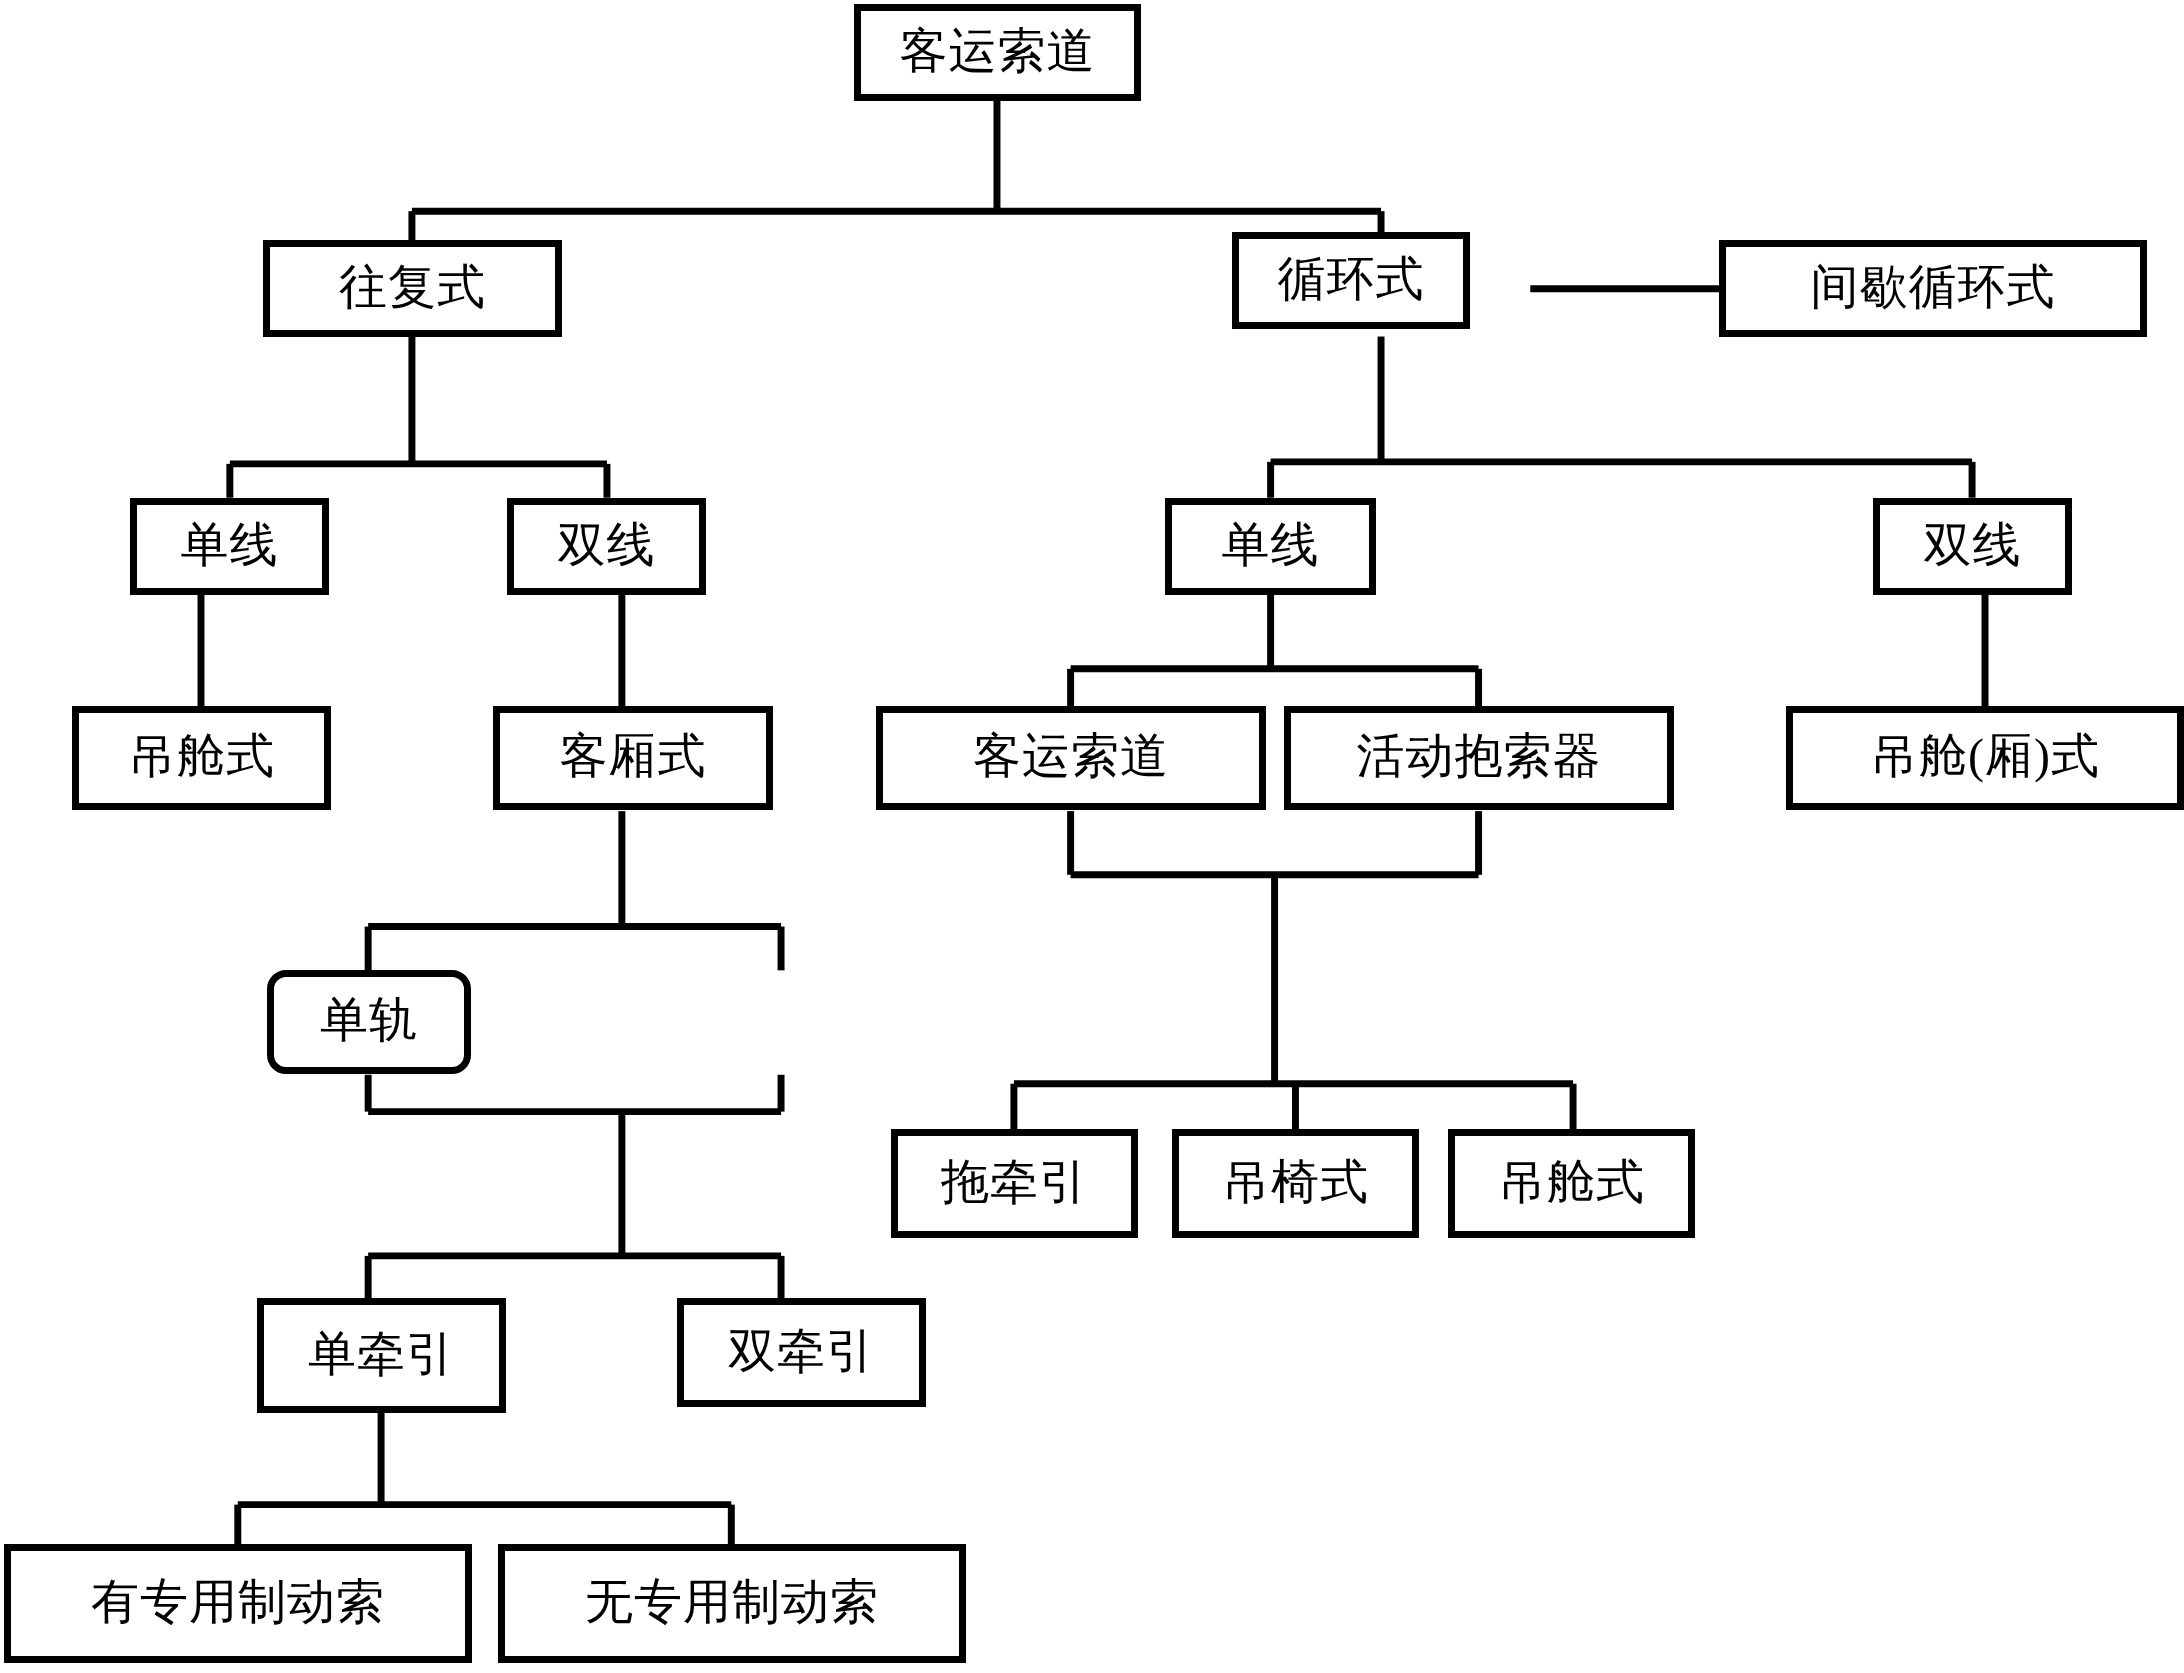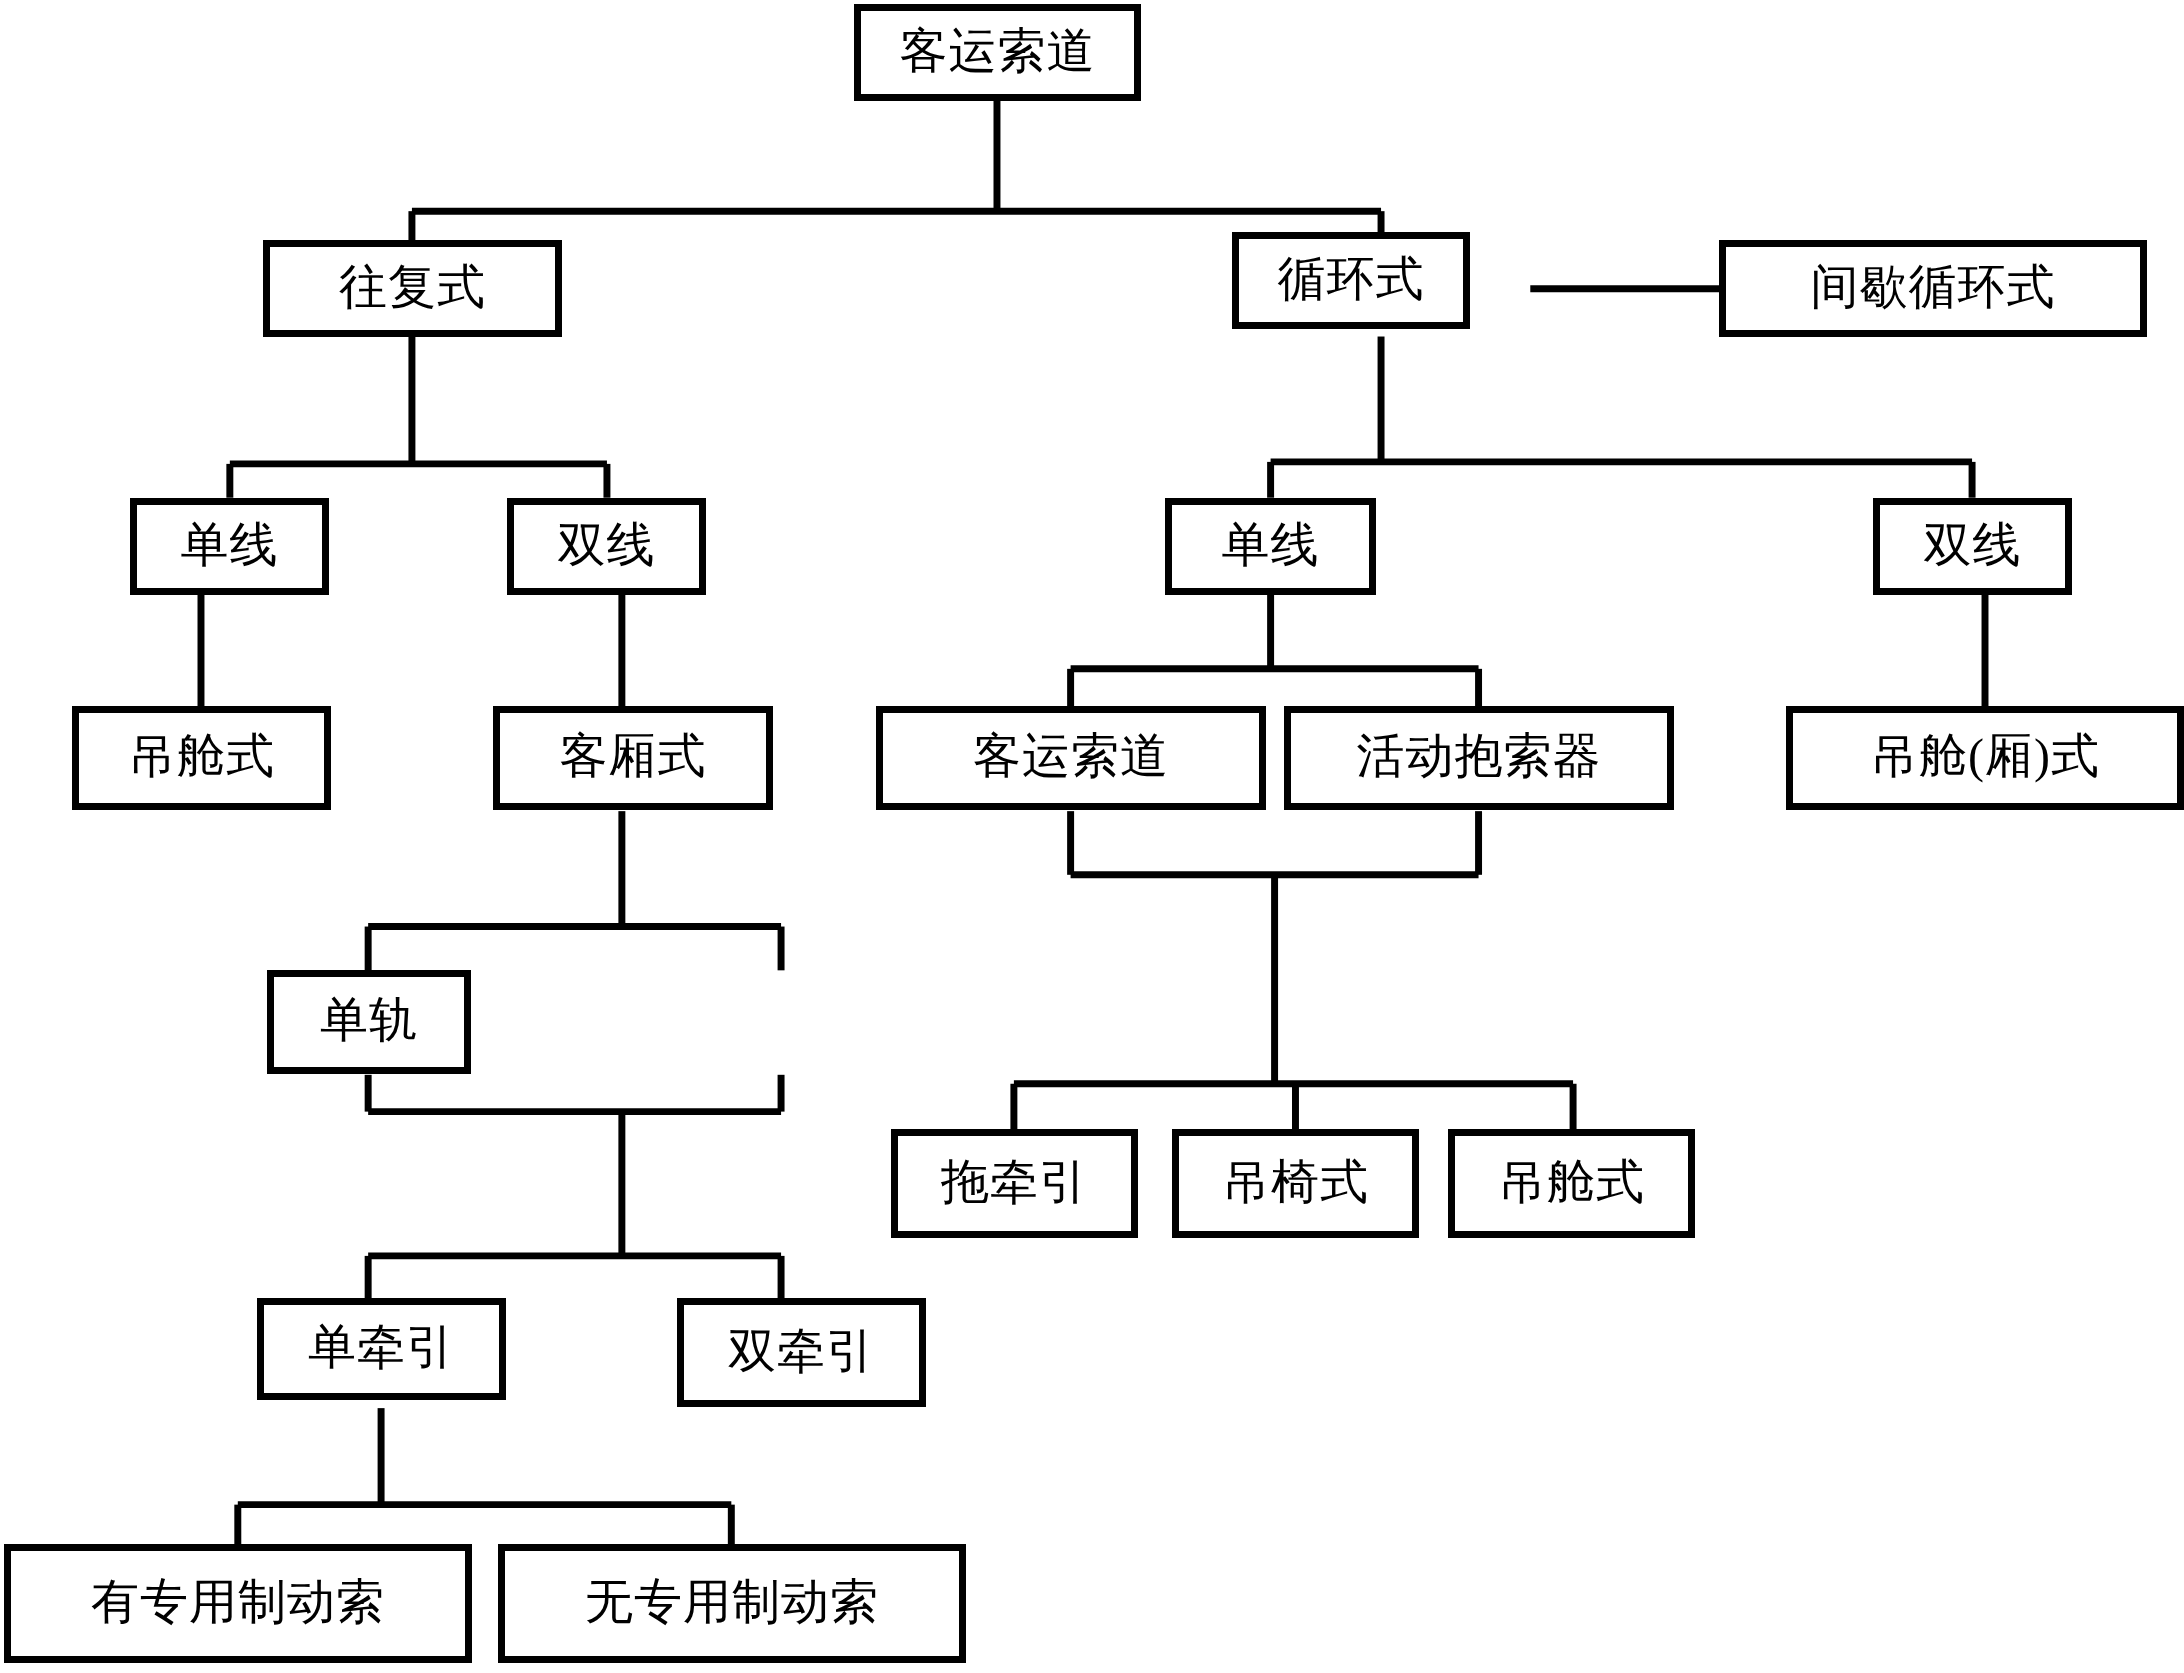--- a/index.html
+++ b/index.html
@@ -146,35 +146,35 @@
   <div class="node" style="left:876px; top:706px; width:390px; height:104px;">
     <span class="label">客运索道</span>
   </div>
   <div class="node" style="left:1284px; top:706px; width:390px; height:104px;">
     <span class="label">活动抱索器</span>
   </div>
   <div class="node" style="left:1786px; top:706px; width:398px; height:104px;">
     <span class="label">吊舱(厢)式</span>
   </div>
 
-  <div class="node" style="left:267px; top:970px; width:204px; height:104px;">
+  <div class="node" style="left:267px; top:970px; width:204px; height:104px;border-radius:19px;">
     <span class="label">单轨</span>
   </div>
 
   <div class="node" style="left:891px; top:1129px; width:247px; height:109px;">
     <span class="label">拖牵引</span>
   </div>
   <div class="node" style="left:1172px; top:1129px; width:247px; height:109px;">
     <span class="label">吊椅式</span>
   </div>
   <div class="node" style="left:1448px; top:1129px; width:247px; height:109px;">
     <span class="label">吊舱式</span>
   </div>
 
-  <div class="node" style="left:257px; top:1298px; width:249px; height:102px;">
+  <div class="node" style="left:257px; top:1298px; width:249px; height:115px;">
     <span class="label">单牵引</span>
   </div>
   <div class="node" style="left:677px; top:1298px; width:249px; height:109px;">
     <span class="label">双牵引</span>
   </div>
 
   <div class="node" style="left:4px; top:1544px; width:468px; height:119px;">
     <span class="label">有专用制动索</span>
   </div>
   <div class="node" style="left:498px; top:1544px; width:468px; height:119px;">

